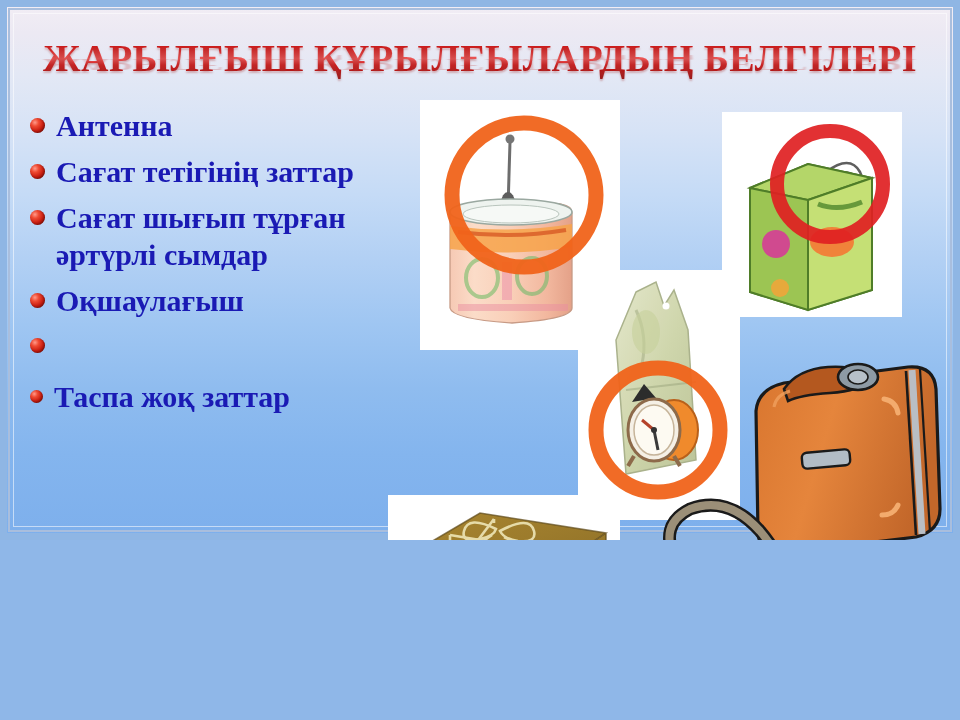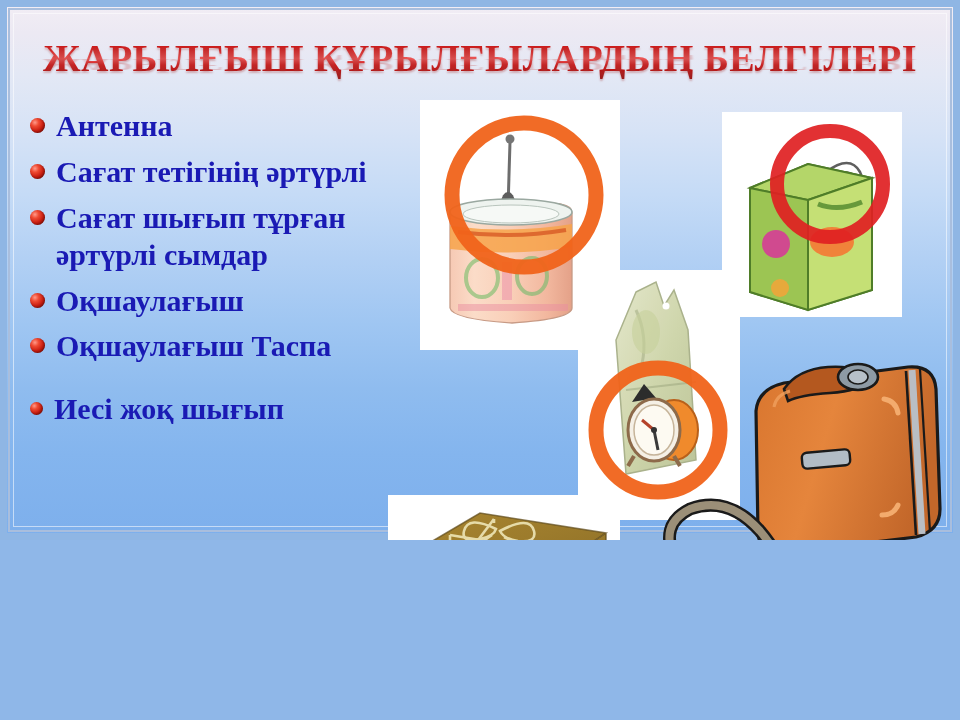--- a/index.html
+++ b/index.html
@@ -172,41 +172,40 @@
 
   <div id="bullets">
 
     <div class="bullet-row">
       <span class="bullet-dot"></span>
       <span class="bullet-text">Антенна</span>
     </div>
 
     <div class="bullet-row">
       <span class="bullet-dot"></span>
-      <span class="bullet-text">Сағат тетігінің әртүрлі</span>
+      <span class="bullet-text">Сағат тетігінің заттар</span>
     </div>
 
     <div class="bullet-row">
       <span class="bullet-dot"></span>
       <span class="bullet-text">Сағат шығып тұрған әртүрлі сымдар</span>
     </div>
 
     <div class="bullet-row">
       <span class="bullet-dot"></span>
       <span class="bullet-text">Оқшаулағыш</span>
     </div>
 
     <div class="bullet-row">
       <span class="bullet-dot"></span>
-      <span class="bullet-text">Оқшаулағыш Таспа</span>
     </div>
 
     <div class="bullet-row gap-before">
       <span class="bullet-dot small"></span>
-      <span class="bullet-text">Иесі жоқ шығып</span>
+      <span class="bullet-text">Таспа жоқ заттар</span>
     </div>
 
   </div>
 
   <div class="photo-card" id="card-can">
     <svg class="art" viewBox="0 0 200 250" xmlns="http://www.w3.org/2000/svg">
       <defs>
         <linearGradient id="canBody" x1="0" y1="0" x2="1" y2="0">
           <stop offset="0" stop-color="#f6c9b4"></stop>
           <stop offset="0.2" stop-color="#fbdcc8"></stop>

